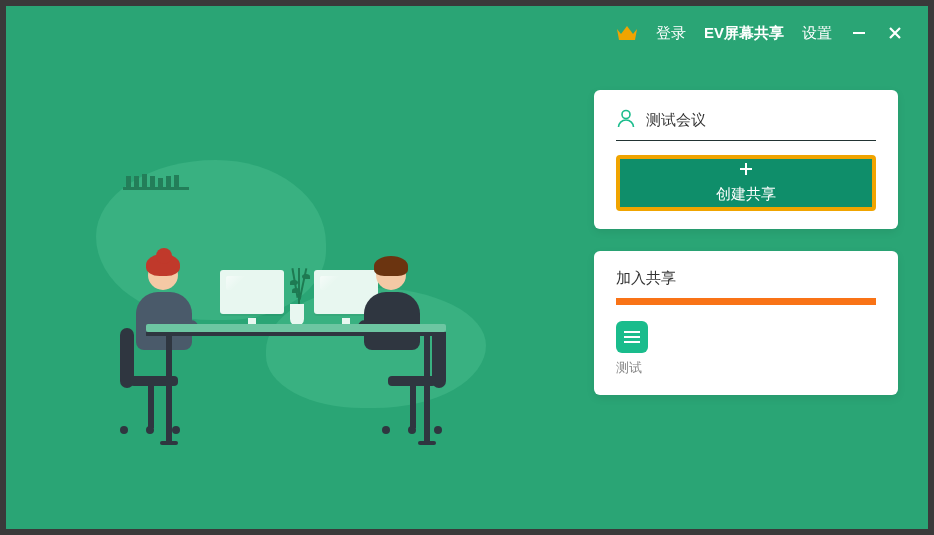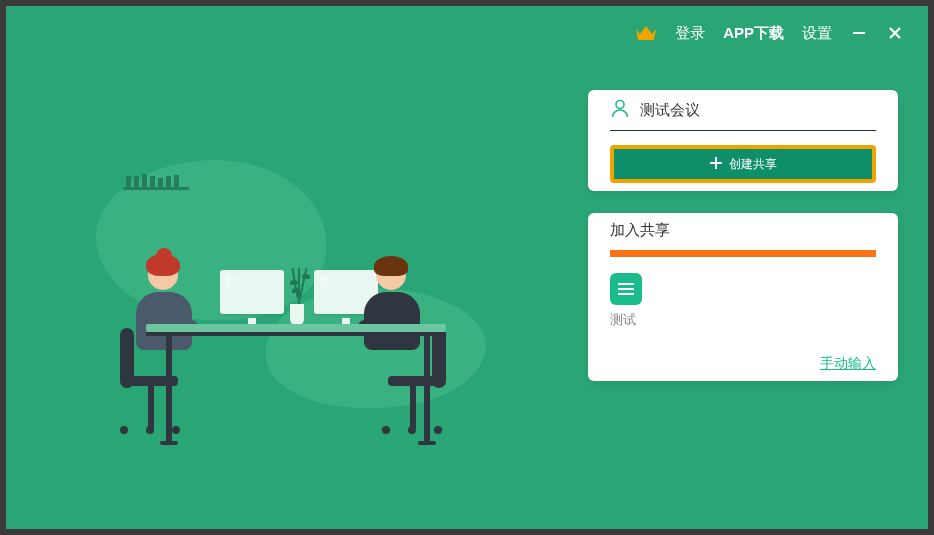--- a/index.html
+++ b/index.html
@@ -274,22 +274,23 @@
     .panel-area {
       width: 340px;
       padding: 30px 30px 0 0;
       display: flex;
       flex-direction: column;
       gap: 22px;
     }
     .card {
       background: #fff;
       border-radius: 6px;
-      padding: 8px 22px;
+      padding: 18px 22px;
       box-shadow: 0 3px 8px rgba(0,0,0,0.08);
+      margin-left: 6px;
     }
     .host-row {
       display: flex;
       align-items: center;
       gap: 10px;
       padding-bottom: 8px;
       border-bottom: 1px solid #233;
       margin-bottom: 14px;
     }
     .host-row input {
@@ -297,29 +298,30 @@
       border: none;
       outline: none;
       font-size: 15px;
       color: #333;
       background: transparent;
     }
     .create-btn {
       width: 100%;
       background: #0f8e6a;
       color: #fff;
-      height: 38px;
+      height: 56px;
       border: 4px solid #f0a400;
       border-radius: 4px;
       display: flex;
       align-items: center;
       justify-content: center;
       gap: 6px;
-      font-size: 12px;
+      font-size: 15px;
       cursor: pointer;
+      flex-direction: column;
     }
     .join-title {
       font-size: 15px;
       color: #333;
       padding-bottom: 10px;
       border-bottom: 7px solid #f97316;
       margin-bottom: 16px;
     }
     .session-item {
       display: flex;
@@ -360,21 +362,21 @@
 <div class="window">
   <div class="titlebar">
     <div class="titlebar-spacer"></div>
     <div class="titlebar-right">
       <span class="crown-icon">
         <svg width="22" height="18" viewBox="0 0 22 18">
           <path d="M1 5 L5 10 L11 2 L17 10 L21 5 L19 16 L3 16 Z" fill="#f0a400"></path>
         </svg>
       </span>
       <span class="nav-text">登录</span>
-      <span class="nav-text bold">APP下载</span>
+      <span class="nav-text bold">EV屏幕共享</span>
       <span class="nav-text">设置</span>
       <span class="win-btn">
         <svg width="14" height="14" viewBox="0 0 14 14">
             <rect x="1" y="6" width="12" height="2" fill="#fff"></rect>
           </svg>
       </span>
       <span class="win-btn">
         <svg width="14" height="14" viewBox="0 0 14 14">
             <path d="M2 2 L12 12 M12 2 L2 12" stroke="#fff" stroke-width="2.2"></path>
           </svg>
@@ -484,17 +486,16 @@
       </div>
 
       <div class="card">
         <div class="join-title">加入共享</div>
         <div class="session-item">
           <div class="session-icon">
               <div class="bars"></div>
             </div>
           <div class="session-label">测试</div>
         </div>
-        <a class="manual-link">手动输入</a>
       </div>
     </div>
   </div>
 </div>
 
 </body></html>

